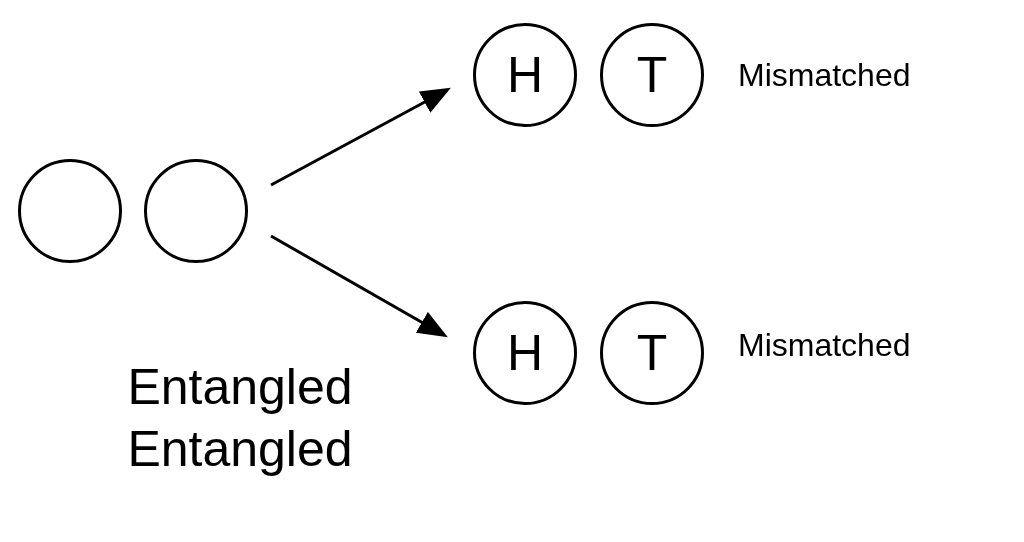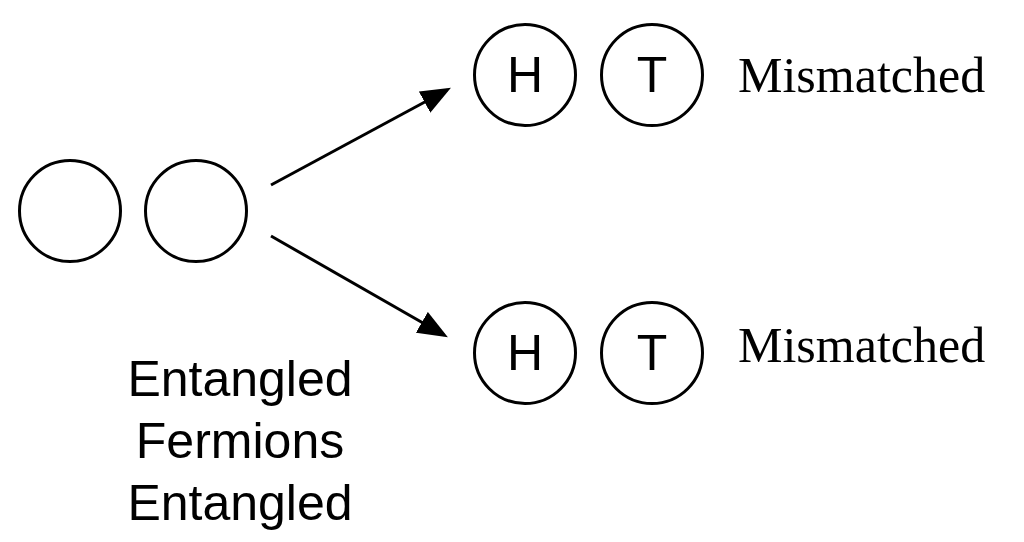--- a/index.html
+++ b/index.html
@@ -29,30 +29,29 @@
     align-items: center;
     justify-content: center;
   }
   .coin-letter {
     font-size: 50px;
     line-height: 50px;
     color: #000000;
   }
   .outcome-label {
     position: absolute;
-    font-size: 50px;
+    font-size: 32px;
     line-height: 50px;
     white-space: nowrap;
     color: #000000;
-    font-family: Liberation Serif, serif;
   }
   .source-caption {
     position: absolute;
     left: 60px;
-    top: 348px;
+    top: 356px;
     width: 360px;
     text-align: center;
     font-size: 50px;
     line-height: 62px;
     color: #000000;
   }
   
   .pos-src-a { left: 18px;  top: 159px; }
   .pos-src-b { left: 144px; top: 159px; }
   .pos-h-up  { left: 473px; top: 23px; }
@@ -91,17 +90,16 @@
   <div class="circle pos-h-lo">
     <span class="coin-letter">H</span>
   </div>
   <div class="circle pos-t-lo">
     <span class="coin-letter">T</span>
   </div>
   <div class="outcome-label pos-lbl-lo">Mismatched</div>
 
   <div class="source-caption">
     <div>Entangled</div>
-    <div>Fermions</div>
     <div>Entangled</div>
   </div>
 
 </div>
 
 </body></html>

